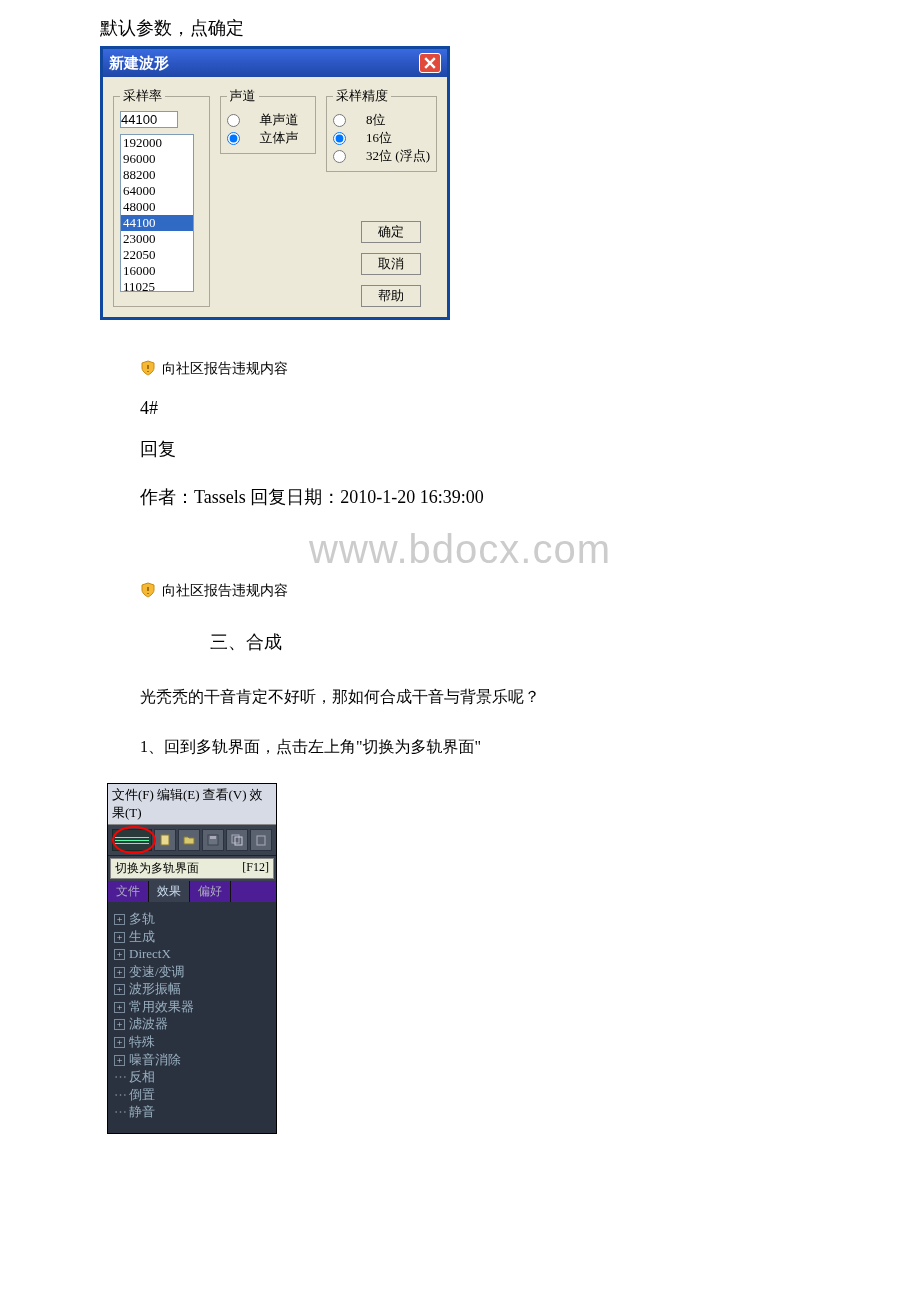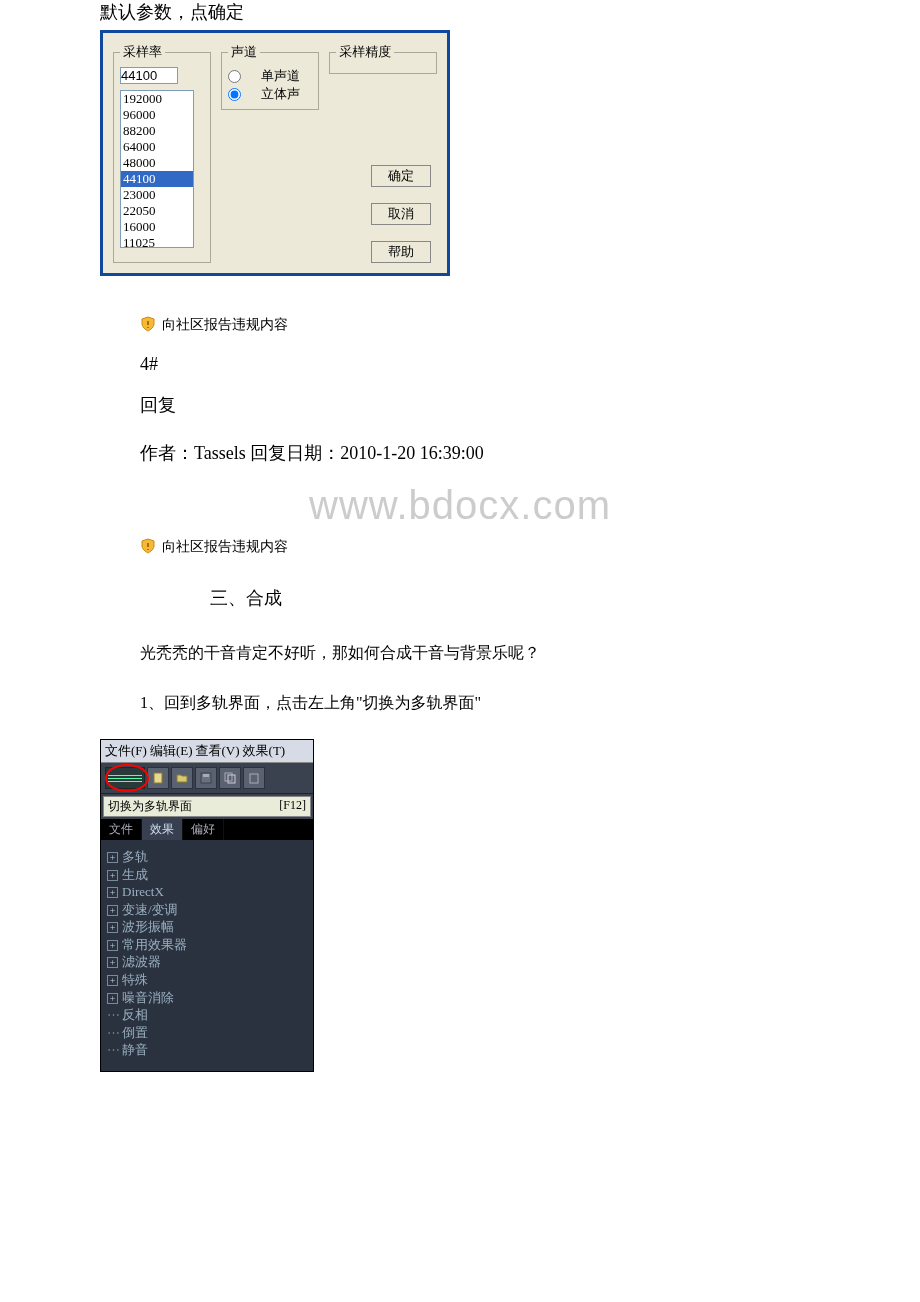--- a/index.html
+++ b/index.html
@@ -1,74 +1,82 @@
 <!DOCTYPE html>
 <html><head>
   <meta charset="utf-8">
   <style>
     * { box-sizing: border-box; margin: 0; padding: 0; }
     body { font-family: "SimSun", "宋体", serif; background: #fff; width: 920px; font-size: 16px; }
-    .page { padding: 0 100px 20px 100px; }
+    .page { padding: 16px 100px 20px 100px; }
     .intro-text { font-size: 18px; margin-bottom: 6px; color:#000; }
     
     
     .dialog1 { border: 3px solid #1048a0; width: 350px; background: #ece9d8; margin-bottom: 20px; }
     .titlebar { background: linear-gradient(to bottom, #3a6ae0 0%, #2c57c3 50%, #1f47a8 100%); color: #fff; font-weight: bold; padding: 4px 6px; display: flex; justify-content: space-between; align-items: center; font-size: 15px; font-family: "SimSun"; }
     .close-btn { width: 22px; height: 20px; background: #e14a3a; border: 1px solid #fff; display:flex; align-items:center; justify-content:center; border-radius:3px; cursor:pointer; }
     .close-btn svg { width: 12px; height: 12px; }
     .dialog-body { padding: 10px; display:flex; gap:10px; font-family: "SimSun"; position:relative; min-height:240px;}
     fieldset { border: 1px solid #aca899; padding: 6px; font-size: 13px; }
     legend { font-size: 13px; padding:0 3px;}
     .fs-sample { width:100px; }
     .fs-sample input[type="text"] { width: 58px; font-size: 13px; border:1px solid #7f9db9; background:#fff; margin-bottom:6px;}
     .sample-list { border:1px solid #7f9db9; background:#fff; width:74px; height:158px; overflow:hidden; font-size:13px;}
     .sample-list div { padding: 0 2px; }
     .sample-list .selected { background:#316ac5; color:#fff;}
     .fs-channel { width:100px; height:fit-content;}
     .fs-precision { width:110px; height:fit-content;}
     .radio-row { display:flex; align-items:center; gap:20px; font-size:13px; white-space:nowrap;}
     .radio-row input { }
-    .btn-col { position:absolute; right:16px; bottom:10px; display:flex; flex-direction:column; gap:16px;}
+    .btn-col { position:absolute; right:26px; bottom:10px; display:flex; flex-direction:column; gap:10px;}
     .winbtn { width:60px; height:22px; background:#ece9d8; border:1px solid #888; font-size:13px; font-family:"SimSun"; cursor:pointer;}
     
     .report-line { display:flex; align-items:flex-start; gap:6px; margin:40px 0 20px 40px; font-size:14px; color:#000;}
     .shield-icon { width:16px; height:16px;}
     .post-num { margin: 0 0 18px 40px; font-size:18px;}
     .reply-label { margin: 0 0 24px 40px; font-size:18px;}
     .author-line { margin: 0 0 18px 40px; font-size:18px;}
     .watermark { text-align:center; font-size:40px; color:#ccc; margin:10px 0; font-family: Arial, sans-serif; letter-spacing:1px;}
     .section-title { margin: 30px 0 30px 110px; font-size:18px;}
     .para { margin: 0 0 24px 40px; font-size:16px; line-height:1.6;}
     
     
-    .dialog2 { width:214px; margin-left:0; background:#3a424f; border:1px solid #000;}
+    .dialog2 { width:170px; margin-left:7px; background:#3a424f; border:1px solid #000;}
     .menubar { background:#d6dbe6; padding:2px 4px; font-size:13px; font-family:"SimSun"; border-bottom:1px solid #888;}
     .menubar span { margin-right:3px;}
     .toolbar { background:#3a424f; padding:4px; display:flex; gap:2px; align-items:center; border-bottom:1px solid #222;}
     .red-circle { position:absolute; width:44px; height:28px; border:2px solid #f00; border-radius:50%; pointer-events:none;}
     .tbwrap { position:relative;}
     .tbbtn { width:22px; height:22px; background:#5a6270; border:1px solid #2a3240; display:flex; align-items:center; justify-content:center;}
     .wave-left { width:40px; height:22px; background:#2a3a3a; border:1px solid #1a2a2a; display:flex; flex-direction:column; justify-content:center;}
     .wave-left .w { height:1px; background:#5fa;}
     .tooltip-row { background:#e8ecd8; color:#000; font-size:12px; padding:1px 4px; display:flex; justify-content:space-between; border:1px solid #888; margin:2px;}
-    .tab-row { background:#000000; display:flex; font-size:12px;}
+    .tab-row { background:#4c1d95; display:flex; font-size:12px;}
     .tab-row span { padding:2px 8px; color:#aab; border-right:1px solid #111;}
     .tab-row span.active { background:#384050; color:#cde;}
     .tree { background:#2a3240; padding:8px 6px 12px 6px; color:#9ab0c0; font-size:13px; font-family:"SimSun"; line-height:1.35;}
     .tree-item { white-space:nowrap;}
     .box { display:inline-block; width:11px; height:11px; border:1px solid #7a8a9a; text-align:center; line-height:9px; font-size:10px; margin-right:4px; color:#bcd;}
     .dots { display:inline-block; width:11px; text-align:center; margin-right:4px; color:#7a8a9a;}
   </style>
 </head>
 <body>
 
 <div class="page">
   <div class="intro-text">默认参数，点确定</div>
 
   <div class="dialog1">
+    <div class="titlebar">
+      <span>新建波形</span>
+      <span class="close-btn">
+        <svg viewBox="0 0 10 10">
+            <path d="M1 1 L9 9 M9 1 L1 9" stroke="#fff" stroke-width="2"></path>
+          </svg>
+      </span>
+    </div>
     <div class="dialog-body">
       <fieldset class="fs-sample">
         <legend>采样率</legend>
         <input type="text" value="44100" style="">
         <div class="sample-list" id="sample-list">
             <div>192000</div>
             <div>96000</div>
             <div>88200</div>
             <div>64000</div>
             <div>48000</div>
@@ -88,20 +96,34 @@
               <span>单声道</span>
             </div>
             <div class="radio-row">
               <input type="radio" name="ch" checked="" style="">
               <span>立体声</span>
             </div>
           </div>
       </fieldset>
       <fieldset class="fs-precision">
         <legend>采样精度</legend>
+        <div id="precision-opts">
+            <div class="radio-row">
+              <input type="radio" name="pr" style="">
+              <span>8位</span>
+            </div>
+            <div class="radio-row">
+              <input type="radio" name="pr" checked="" style="">
+              <span>16位</span>
+            </div>
+            <div class="radio-row">
+              <input type="radio" name="pr" style="">
+              <span>32位 (浮点)</span>
+            </div>
+          </div>
       </fieldset>
       <div class="btn-col">
         <button class="winbtn">确定</button>
         <button class="winbtn">取消</button>
         <button class="winbtn">帮助</button>
       </div>
     </div>
   </div>
 
   <div class="report-line">

